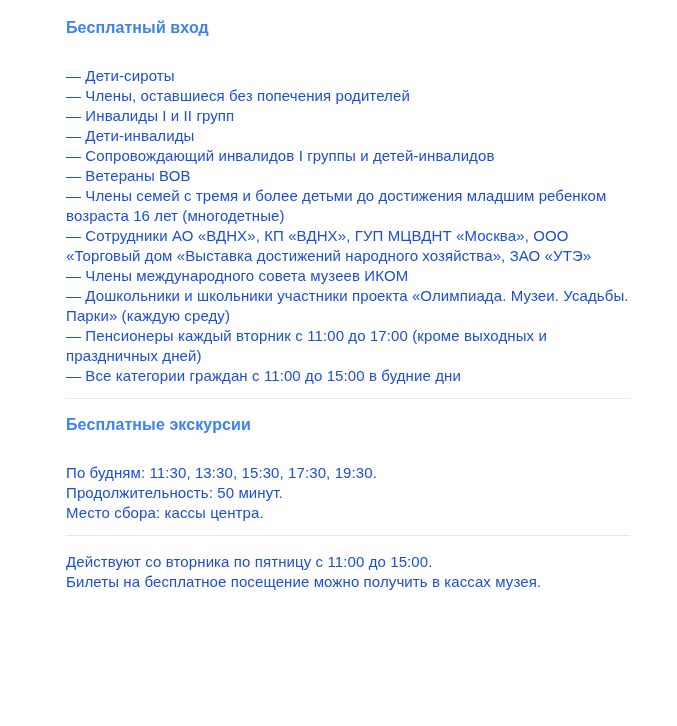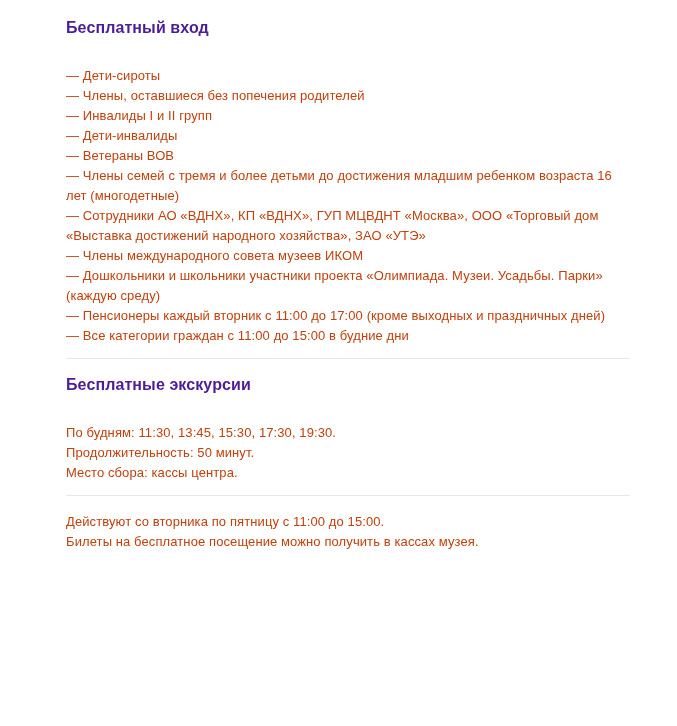--- a/index.html
+++ b/index.html
@@ -16,29 +16,29 @@
   }
   .content {
     box-sizing: border-box;
     width: 677px;
     padding: 18px 47px 12px 66px;
   }
   .section-title {
     font-size: 16px;
     line-height: 20px;
     font-weight: 700;
-    color: #4c1d95;
+    color: #3b82f6;
     letter-spacing: 0.1px;
     margin: 0 0 28px 0;
   }
   .list-item,
   .para-line {
-    font-size: 13px;
+    font-size: 15px;
     line-height: 20px;
-    color: #c2410c;
+    color: #1d4ed8;
     letter-spacing: 0.1px;
   }
   .divider {
     border: none;
     border-top: 1px solid #e8e8e8;
     margin: 12px 0 16px 0;
     height: 0;
   }
 </style>
 </head>
@@ -46,36 +46,37 @@
 
 <div class="content">
 
   <section>
     <h2 class="section-title">Бесплатный вход</h2>
     <div>
       <div class="list-item">— Дети-сироты</div>
       <div class="list-item">— Члены, оставшиеся без попечения родителей</div>
       <div class="list-item">— Инвалиды I и II групп</div>
       <div class="list-item">— Дети-инвалиды</div>
+      <div class="list-item">— Сопровождающий инвалидов I группы и детей-инвалидов</div>
       <div class="list-item">— Ветераны ВОВ</div>
       <div class="list-item">— Члены семей с тремя и более детьми до достижения младшим ребенком возраста 16 лет (многодетные)</div>
       <div class="list-item">— Сотрудники АО «ВДНХ», КП «ВДНХ», ГУП МЦВДНТ «Москва», ООО «Торговый дом «Выставка достижений народного хозяйства», ЗАО «УТЭ»</div>
       <div class="list-item">— Члены международного совета музеев ИКОМ</div>
       <div class="list-item">— Дошкольники и школьники участники проекта «Олимпиада. Музеи. Усадьбы. Парки» (каждую среду)</div>
       <div class="list-item">— Пенсионеры каждый вторник с 11:00 до 17:00 (кроме выходных и праздничных дней)</div>
       <div class="list-item">— Все категории граждан с 11:00 до 15:00 в будние дни</div>
     </div>
   </section>
 
   <hr class="divider">
 
   <section>
     <h2 class="section-title">Бесплатные экскурсии</h2>
     <div>
-      <div class="para-line">По будням: 11:30, 13:45, 15:30, 17:30, 19:30.</div>
+      <div class="para-line">По будням: 11:30, 13:30, 15:30, 17:30, 19:30.</div>
       <div class="para-line">Продолжительность: 50 минут.</div>
       <div class="para-line">Место сбора: кассы центра.</div>
     </div>
   </section>
 
   <hr class="divider">
 
   <section>
     <div>
       <div class="para-line">Действуют со вторника по пятницу с 11:00 до 15:00.</div>

